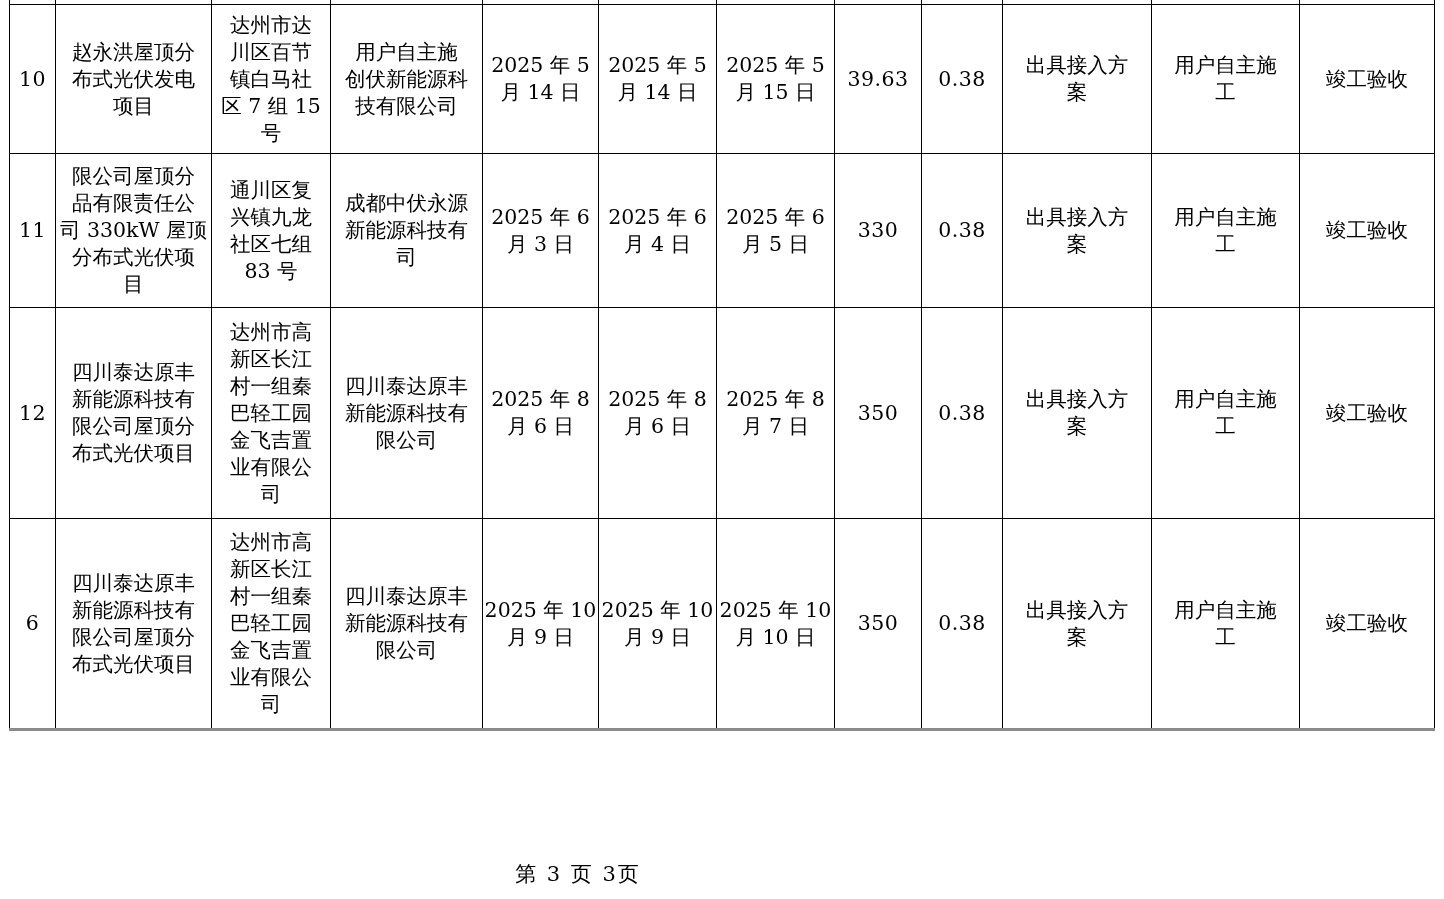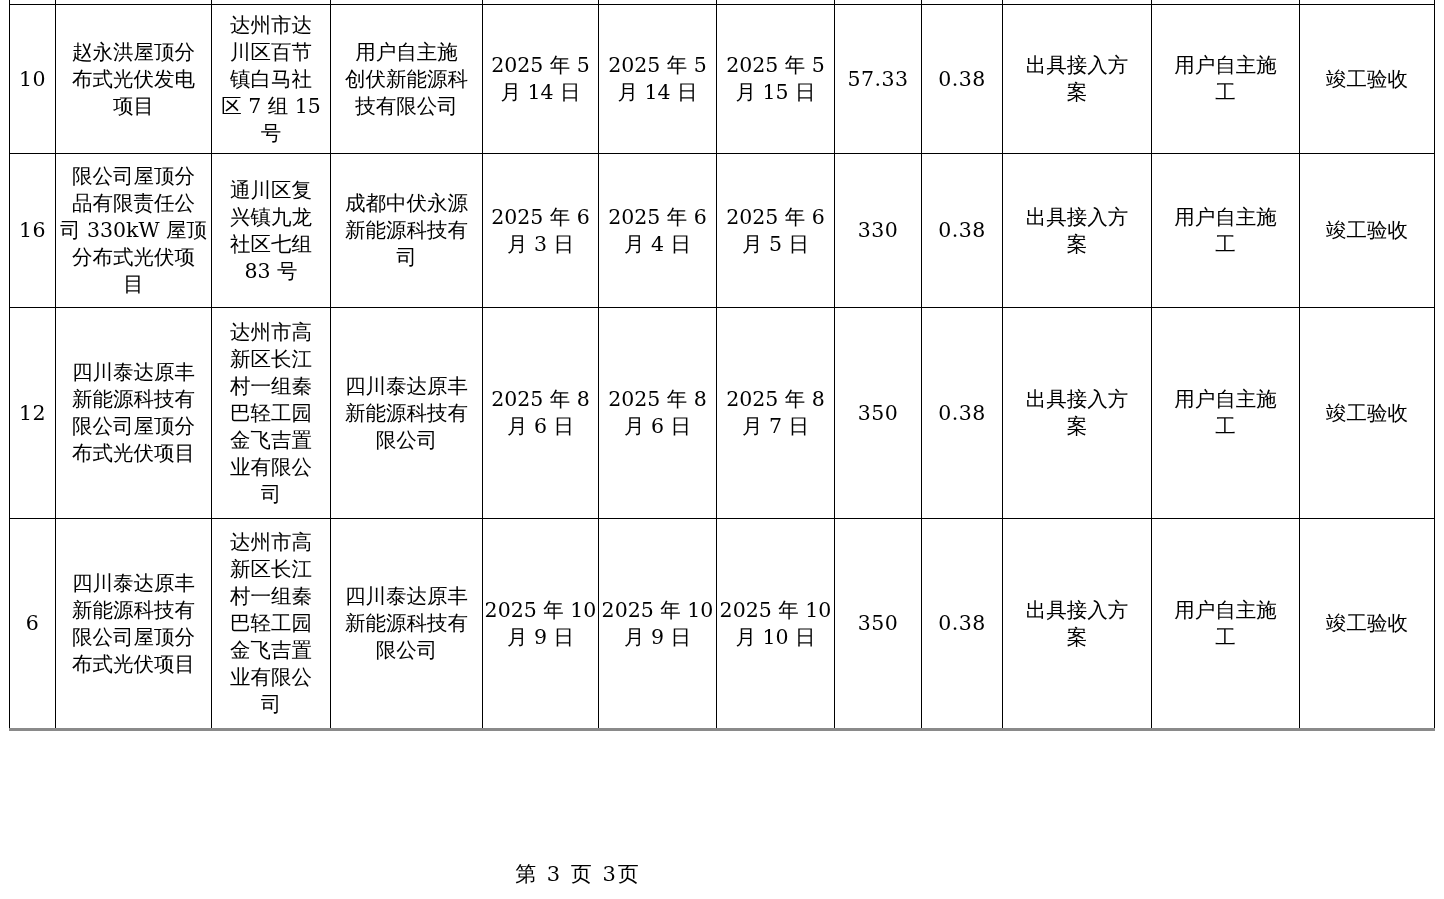--- a/index.html
+++ b/index.html
@@ -115,31 +115,31 @@
 号</td>
       <td>用户自主施
 创伏新能源科
 技有限公司</td>
       <td>2025 年 5
 月 14 日</td>
       <td>2025 年 5
 月 14 日</td>
       <td>2025 年 5
 月 15 日</td>
-      <td class="num-cell">57.33</td>
+      <td class="num-cell">39.63</td>
       <td class="num-cell">0.38</td>
       <td>出具接入方
 案</td>
       <td>用户自主施
 工</td>
       <td>竣工验收</td>
     </tr>
 
     <tr class="row-b">
-      <td class="num-cell">16</td>
+      <td class="num-cell">11</td>
       <td>限公司屋顶分
 品有限责任公
 司 330kW 屋顶
 分布式光伏项
 目</td>
       <td>通川区复
 兴镇九龙
 社区七组
 83 号</td>
       <td>成都中伏永源

